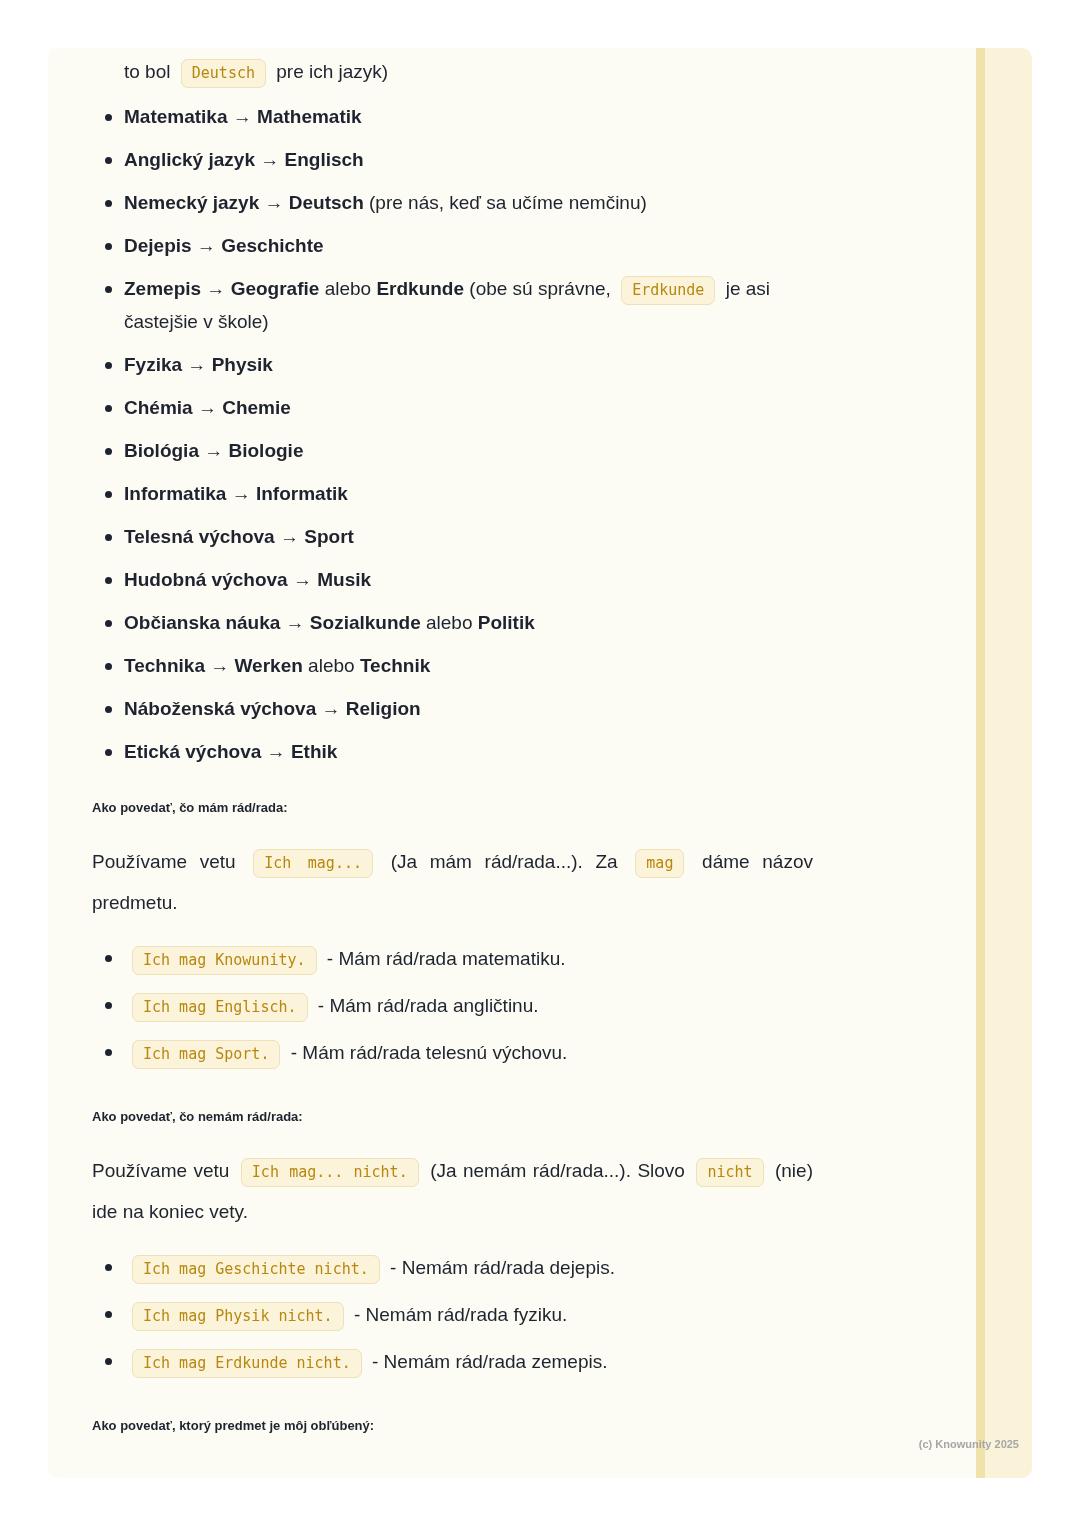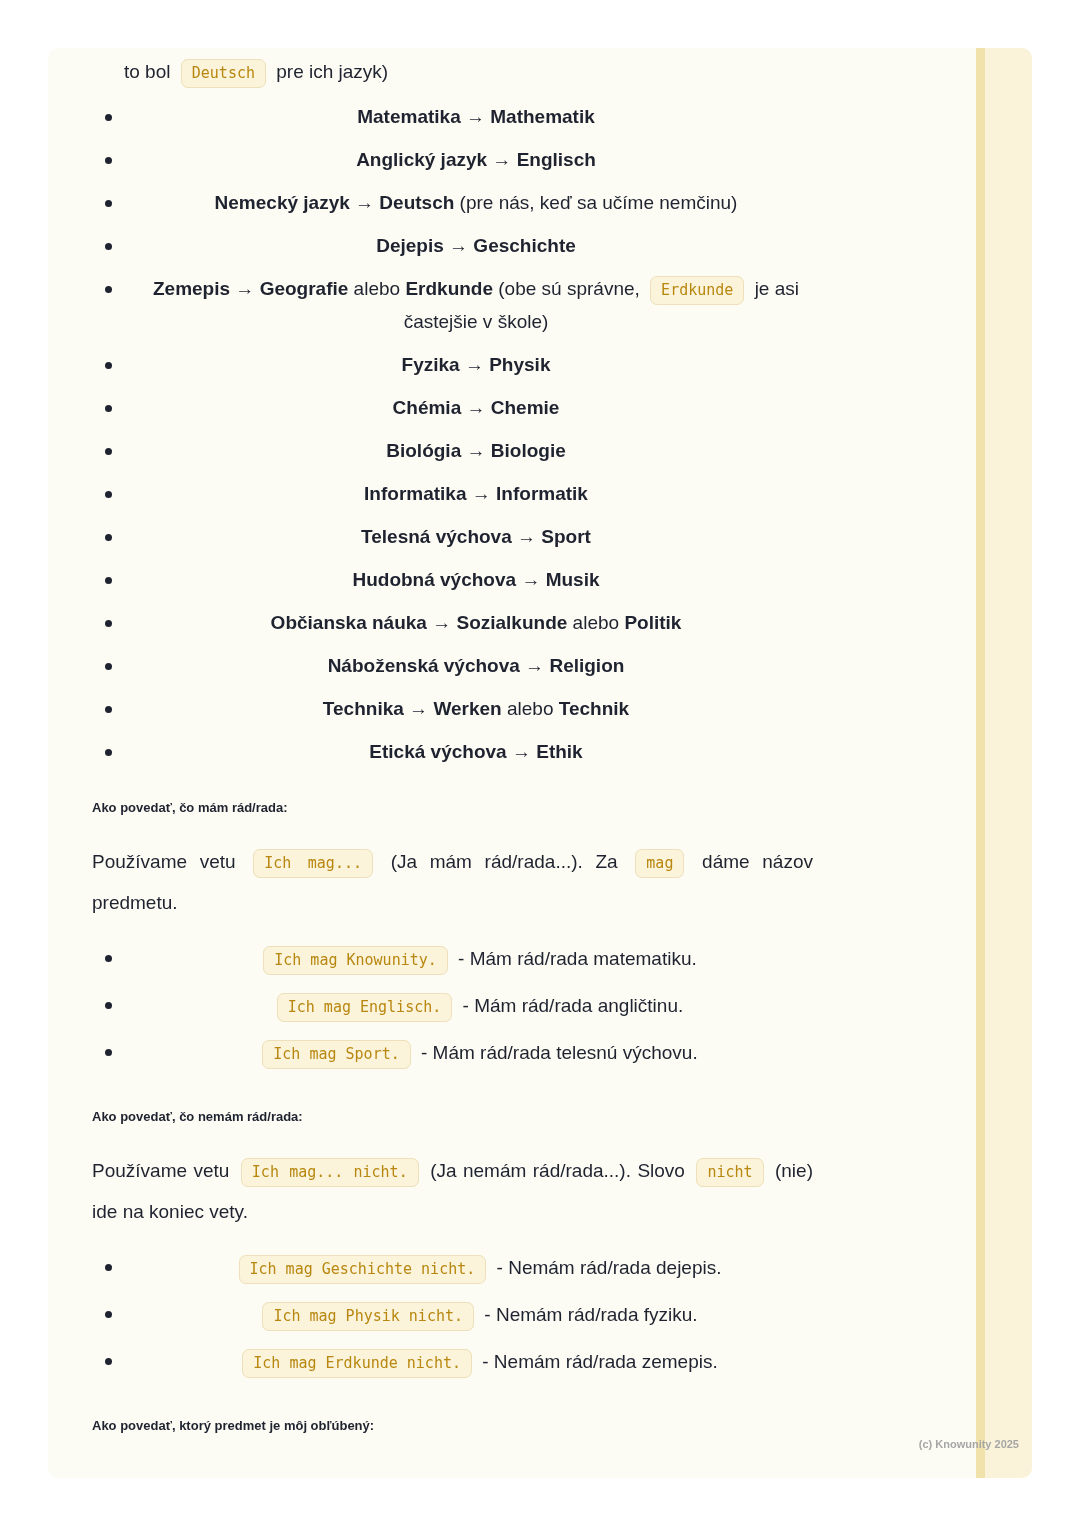--- a/index.html
+++ b/index.html
@@ -37,21 +37,21 @@
   .content{
     position:absolute;left:44px;top:8px;width:736px;
   }
   .intro-line{
     margin:0 0 0 32px;line-height:32px;
   }
   ul.doc-list{
     list-style:none;margin:12px 0 0 0;padding:0;
   }
   ul.doc-list > li{
-    position:relative;padding-left:32px;line-height:32px;margin:0 0 11px 0;text-align:center;
+    position:relative;padding-left:32px;line-height:32px;margin:0 0 11px 0;
   }
   ul.doc-list > li::before{
     content:"";position:absolute;left:13px;top:13px;width:7px;height:7px;
     border-radius:50%;background:var(--text);
   }
   ul.examples{margin-top:14px;}
   ul.examples > li{padding-left:35px;line-height:45px;margin:0;}
   ul.examples > li::before{top:19px;}
   .section-heading{
     font-weight:700;margin:24px 0 0 0;line-height:32px;font-size:13px;
@@ -92,22 +92,22 @@
         <li><strong class="b">Nemecký jazyk</strong><span> → </span><strong class="b">Deutsch</strong><span> (pre nás, keď sa učíme nemčinu)</span></li>
         <li><strong class="b">Dejepis</strong><span> → </span><strong class="b">Geschichte</strong></li>
         <li><strong class="b">Zemepis</strong><span> → </span><strong class="b">Geografie</strong><span> alebo </span><strong class="b">Erdkunde</strong><span> (obe sú správne, </span><code class="chip">Erdkunde</code><span> je asi častejšie v škole)</span></li>
         <li><strong class="b">Fyzika</strong><span> → </span><strong class="b">Physik</strong></li>
         <li><strong class="b">Chémia</strong><span> → </span><strong class="b">Chemie</strong></li>
         <li><strong class="b">Biológia</strong><span> → </span><strong class="b">Biologie</strong></li>
         <li><strong class="b">Informatika</strong><span> → </span><strong class="b">Informatik</strong></li>
         <li><strong class="b">Telesná výchova</strong><span> → </span><strong class="b">Sport</strong></li>
         <li><strong class="b">Hudobná výchova</strong><span> → </span><strong class="b">Musik</strong></li>
         <li><strong class="b">Občianska náuka</strong><span> → </span><strong class="b">Sozialkunde</strong><span> alebo </span><strong class="b">Politik</strong></li>
+        <li><strong class="b">Technika</strong><span> → </span><strong class="b">Werken</strong><span> alebo </span><strong class="b">Technik</strong></li>
         <li><strong class="b">Náboženská výchova</strong><span> → </span><strong class="b">Religion</strong></li>
-        <li><strong class="b">Technika</strong><span> → </span><strong class="b">Werken</strong><span> alebo </span><strong class="b">Technik</strong></li>
         <li><strong class="b">Etická výchova</strong><span> → </span><strong class="b">Ethik</strong></li>
       </ul>
 
     <div>
       <p class="section-heading">Ako povedať, čo mám rád/rada:</p>
       <p class="paragraph"><span>Používame vetu </span><code class="chip">Ich mag...</code><span> (Ja mám rád/rada...). Za </span><code class="chip">mag</code><span> dáme názov predmetu.</span></p>
       <ul class="doc-list examples">
           <li><code class="chip">Ich mag Knowunity.</code><span> - Mám rád/rada matematiku.</span></li>
           <li><code class="chip">Ich mag Englisch.</code><span> - Mám rád/rada angličtinu.</span></li>
           <li><code class="chip">Ich mag Sport.</code><span> - Mám rád/rada telesnú výchovu.</span></li>

